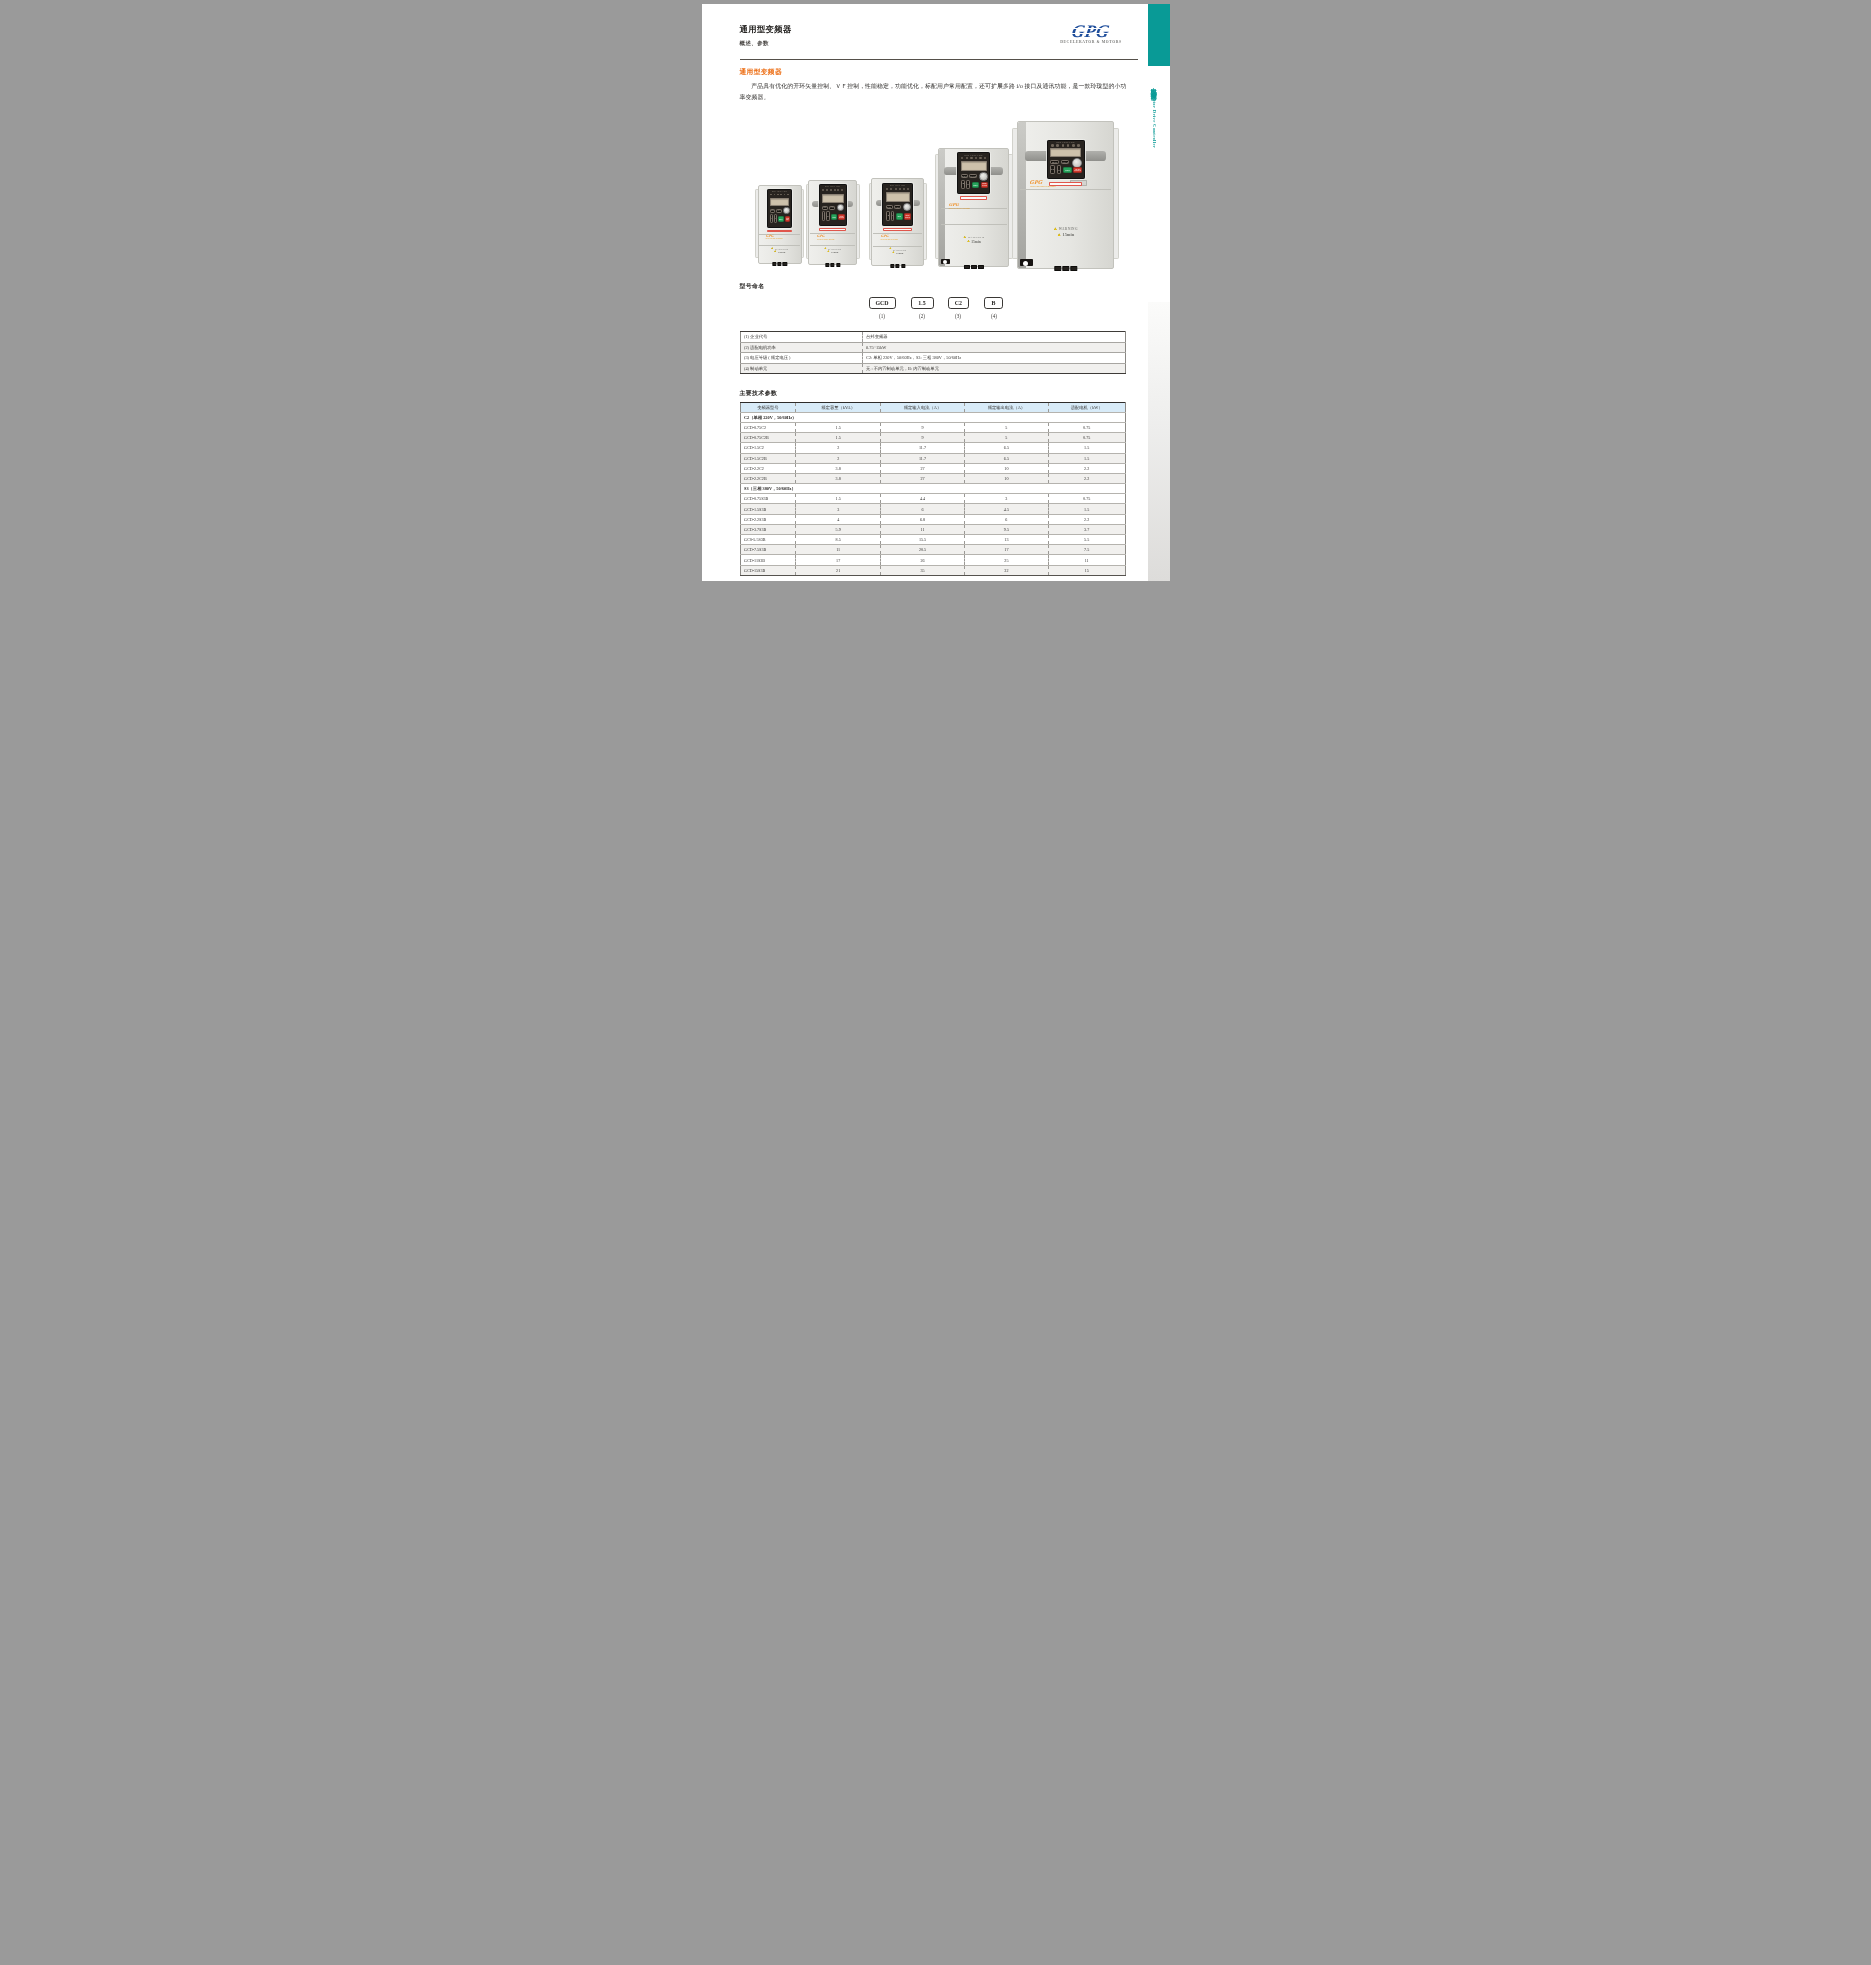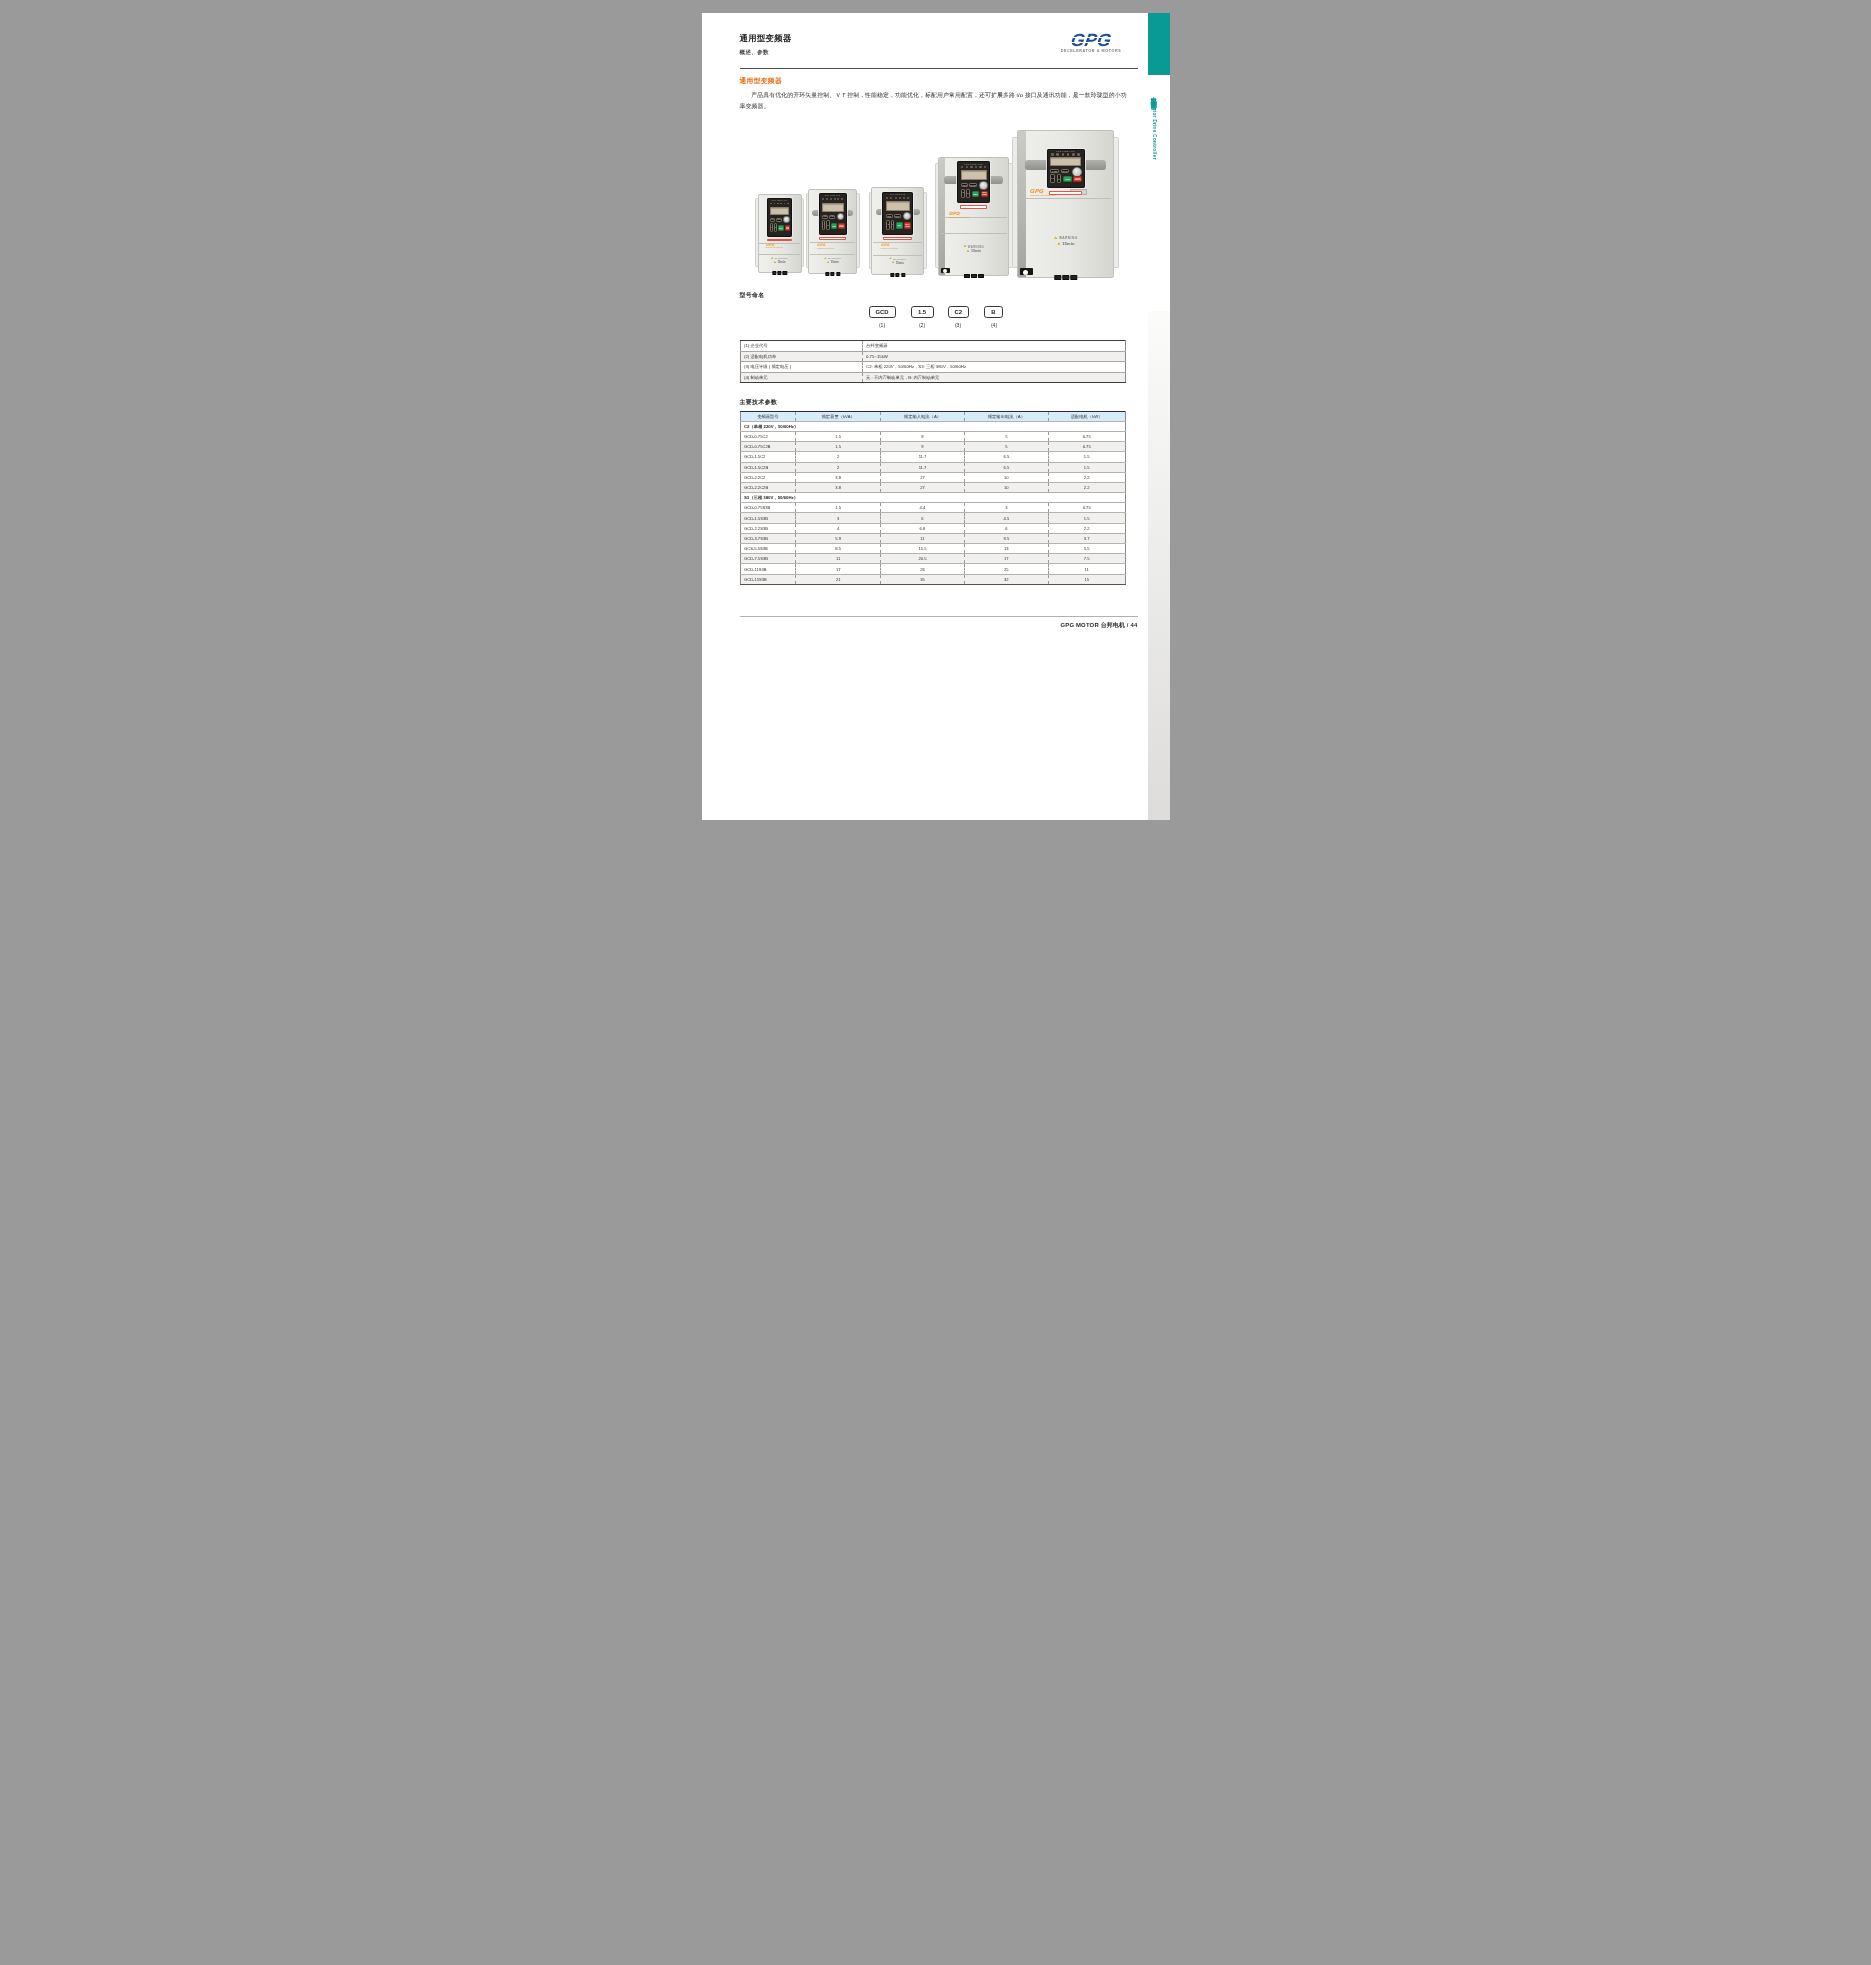--- a/index.html
+++ b/index.html
@@ -1,18 +1,18 @@
 <!DOCTYPE html>
 <html style="font-size:6.3px"><head>
 <meta charset="utf-8">
 <style>
   html,body{margin:0;padding:0;background:#9a9a9a;}
   *{box-sizing:border-box;}
   body{font-family:"Liberation Sans","DejaVu Sans",sans-serif;}
-  .page{position:relative;width:468px;height:807px;margin:13px auto;background:#ffffff;overflow:hidden;}
+  .page{position:relative;width:468px;height:577px;margin:4px auto;background:#ffffff;overflow:hidden;font-family:Liberation Serif, serif;}
 
   
   .teal-bar{position:absolute;top:0;right:0;width:22px;height:62px;background:#099a96;}
   .right-strip{position:absolute;top:298px;bottom:0;right:0;width:22px;
                background:linear-gradient(180deg,#fbfbfa 0%,#efefee 40%,#dddcda 100%);}
   .side-label{position:absolute;top:79px;right:11.8px;writing-mode:vertical-rl;
               color:#099a96;font-weight:bold;font-size:5.9px;letter-spacing:1.2px;white-space:nowrap;}
   .side-label .en{font-size:4.5px;font-weight:bold;letter-spacing:0.4px;}
 
   

